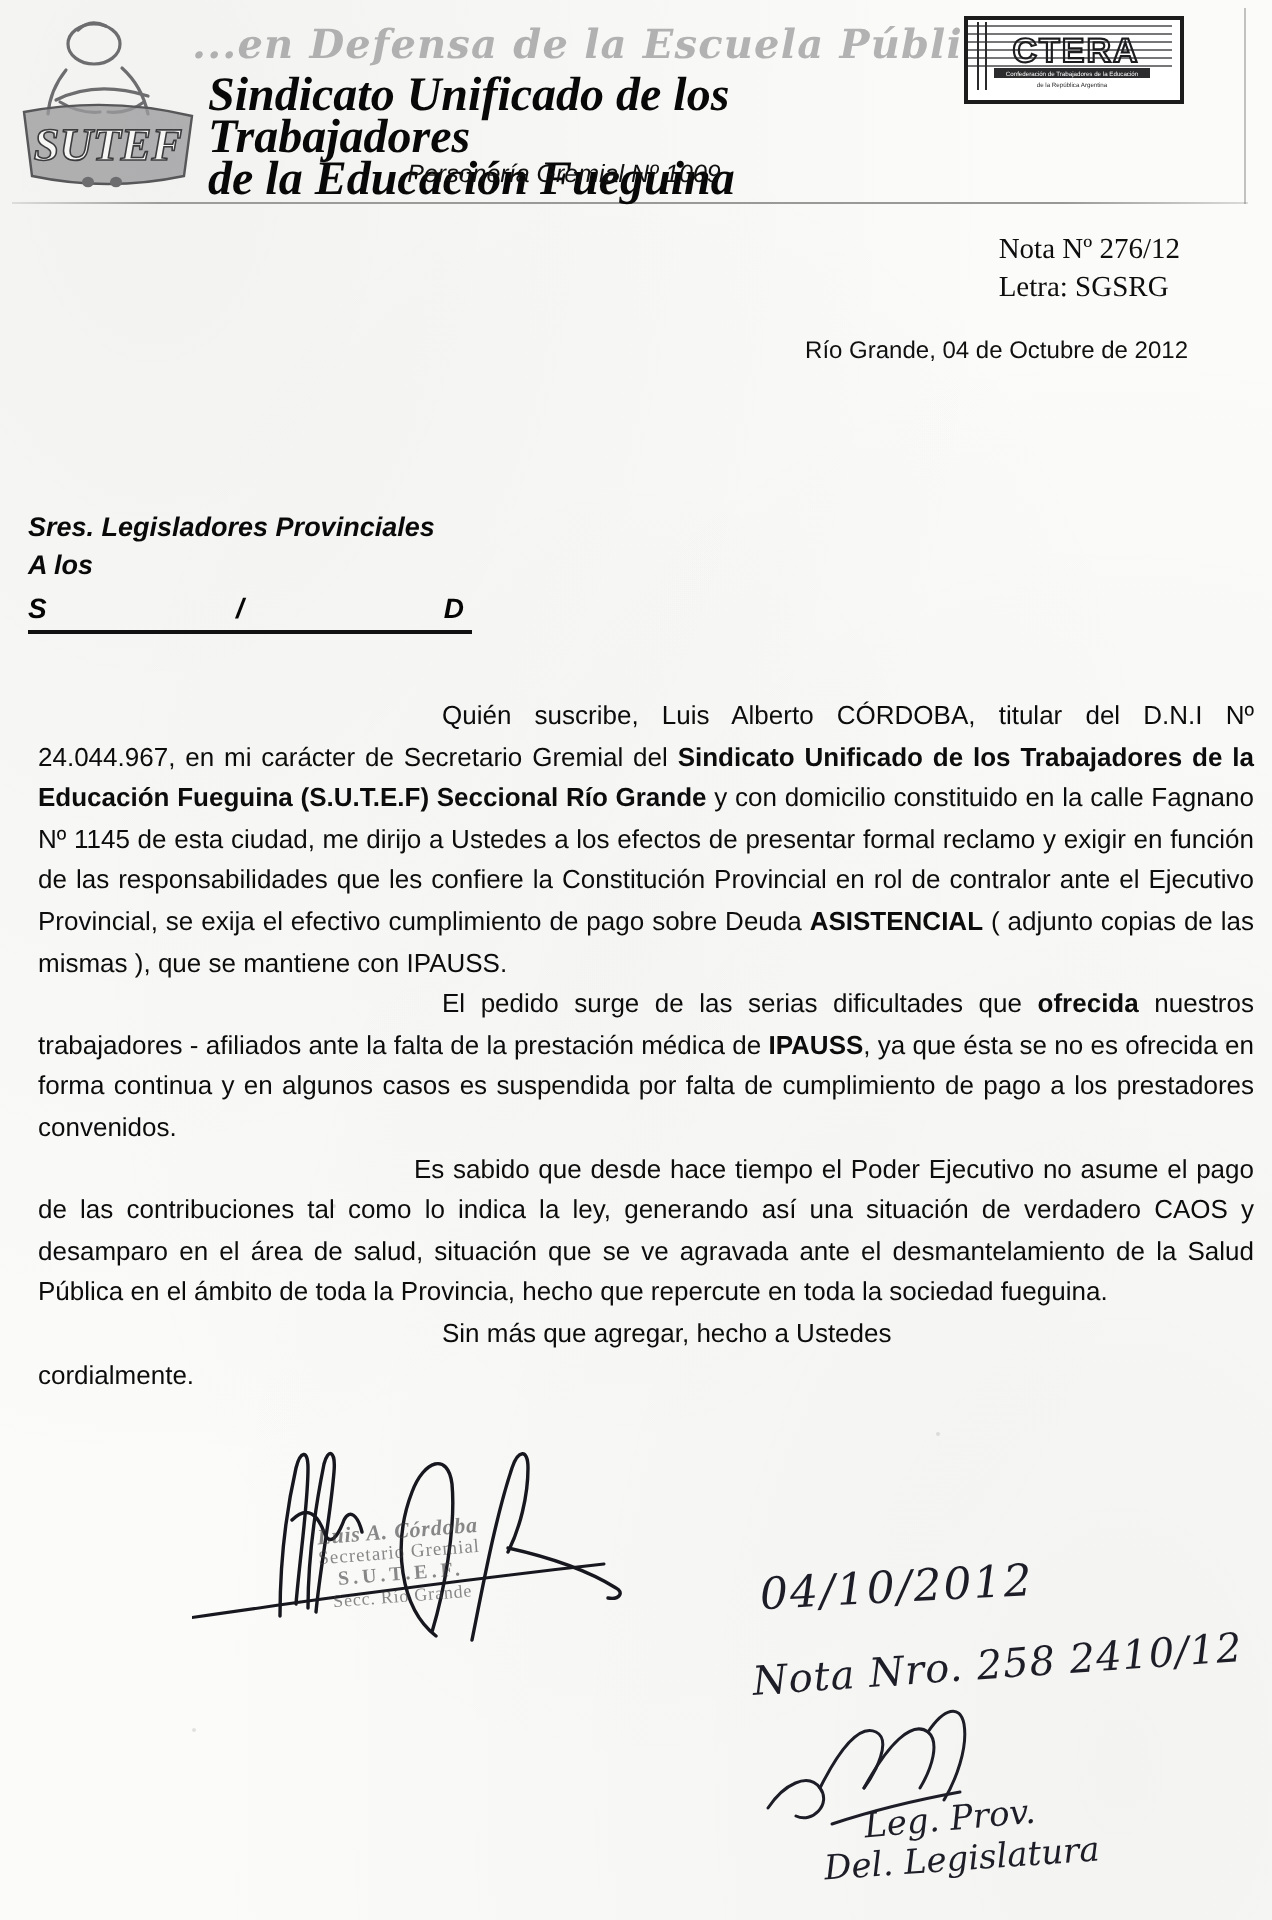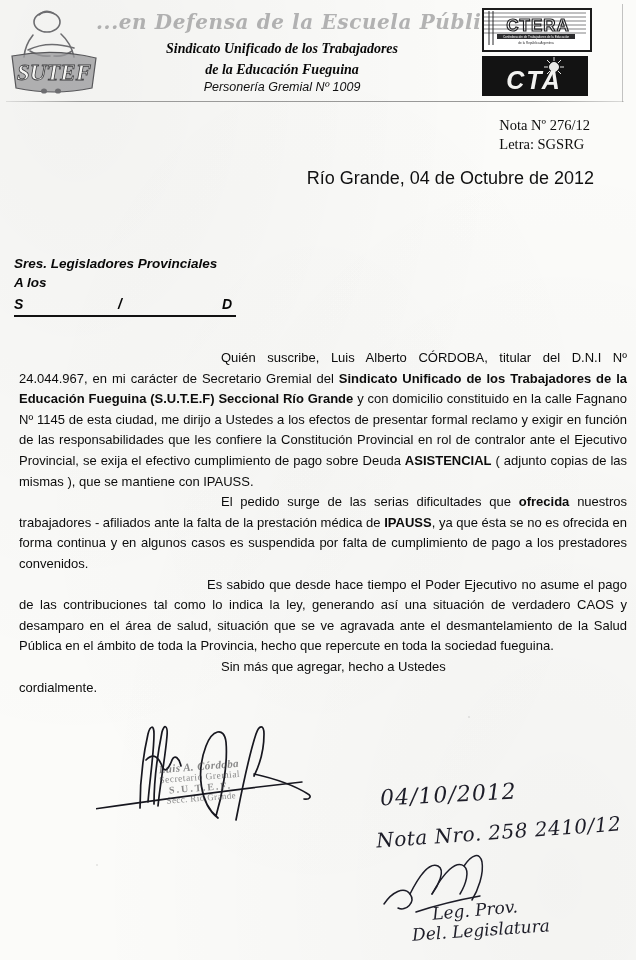--- a/index.html
+++ b/index.html
@@ -68,25 +68,25 @@
     font-size: 20px;
     letter-spacing: 0.6px;
     color: rgba(120,120,122,0.55);
     white-space: nowrap;
   }
 
   .org-title {
     position: absolute;
     left: 104px; top: 38px;
     width: 356px;
-    text-align: center;
+    text-align: left;
     font-family: "Liberation Serif", serif;
     font-weight: bold;
     font-style: italic;
-    font-size: 14px;
+    font-size: 24px;
     line-height: 21px;
     color: #080808;
   }
   .org-sub {
     position: absolute;
     left: 104px; top: 80px;
     width: 356px;
     text-align: center;
     font-family: "Liberation Sans", sans-serif;
     font-style: italic;
@@ -123,21 +123,21 @@
     font-family: "Liberation Serif", serif;
     font-size: 14.5px;
     line-height: 19px;
     color: #0e0e0e;
   }
 
   .date-line {
     position: absolute;
     right: 42px; top: 168px;
     font-family: "Liberation Sans", sans-serif;
-    font-size: 18px;
+    font-size: 12px;
     color: #101010;
   }
 
   
   .addressee {
     position: absolute;
     left: 14px; top: 254px;
     font-family: "Liberation Sans", sans-serif;
     font-weight: bold;
     font-style: italic;
@@ -318,41 +318,20 @@
           <line x1="5" y1="1" x2="5" y2="35"></line>
           <line x1="9" y1="1" x2="9" y2="35"></line>
         </g>
         <text x="54" y="21" text-anchor="middle" font-family="Liberation Sans, sans-serif" font-size="17" font-weight="bold" fill="none" stroke="#1d1d1f" stroke-width="1.1" letter-spacing="1">CTERA</text>
         <rect x="13" y="24" width="78" height="5" fill="#2c2c2e"></rect>
         <text x="52" y="28.2" text-anchor="middle" font-family="Liberation Sans, sans-serif" font-size="3.1" fill="#ffffff">Confederación de Trabajadores de la Educación</text>
         <text x="52" y="33.5" text-anchor="middle" font-family="Liberation Sans, sans-serif" font-size="3.1" fill="#2c2c2e">de la República Argentina</text>
       </svg>
     </div>
 
-    <div class="cta-logo">
-      <svg width="106" height="40" viewBox="0 0 106 40" xmlns="http://www.w3.org/2000/svg">
-        <rect x="0" y="0" width="106" height="40" fill="#131313"></rect>
-
-        <g stroke="#e8e8e6" stroke-width="1">
-          <circle cx="72" cy="11" r="4.5" fill="#e8e8e6"></circle>
-          <g>
-            <line x1="72" y1="1" x2="72" y2="5"></line>
-            <line x1="72" y1="17" x2="72" y2="21"></line>
-            <line x1="62" y1="11" x2="66" y2="11"></line>
-            <line x1="78" y1="11" x2="82" y2="11"></line>
-            <line x1="65" y1="4" x2="68" y2="7"></line>
-            <line x1="76" y1="15" x2="79" y2="18"></line>
-            <line x1="79" y1="4" x2="76" y2="7"></line>
-            <line x1="68" y1="15" x2="65" y2="18"></line>
-          </g>
-        </g>
-
-        <text x="52" y="33" text-anchor="middle" font-family="Liberation Sans, sans-serif" font-size="25" font-weight="bold" font-style="italic" fill="#f2f2f0" letter-spacing="2">CTA</text>
-      </svg>
-    </div>
   </div>
 
   <div class="note-ref">
     <div>Nota Nº 276/12</div>
     <div>Letra: SGSRG</div>
   </div>
 
   <div class="date-line">Río Grande, 04 de Octubre de 2012</div>
 
   <div class="addressee">

